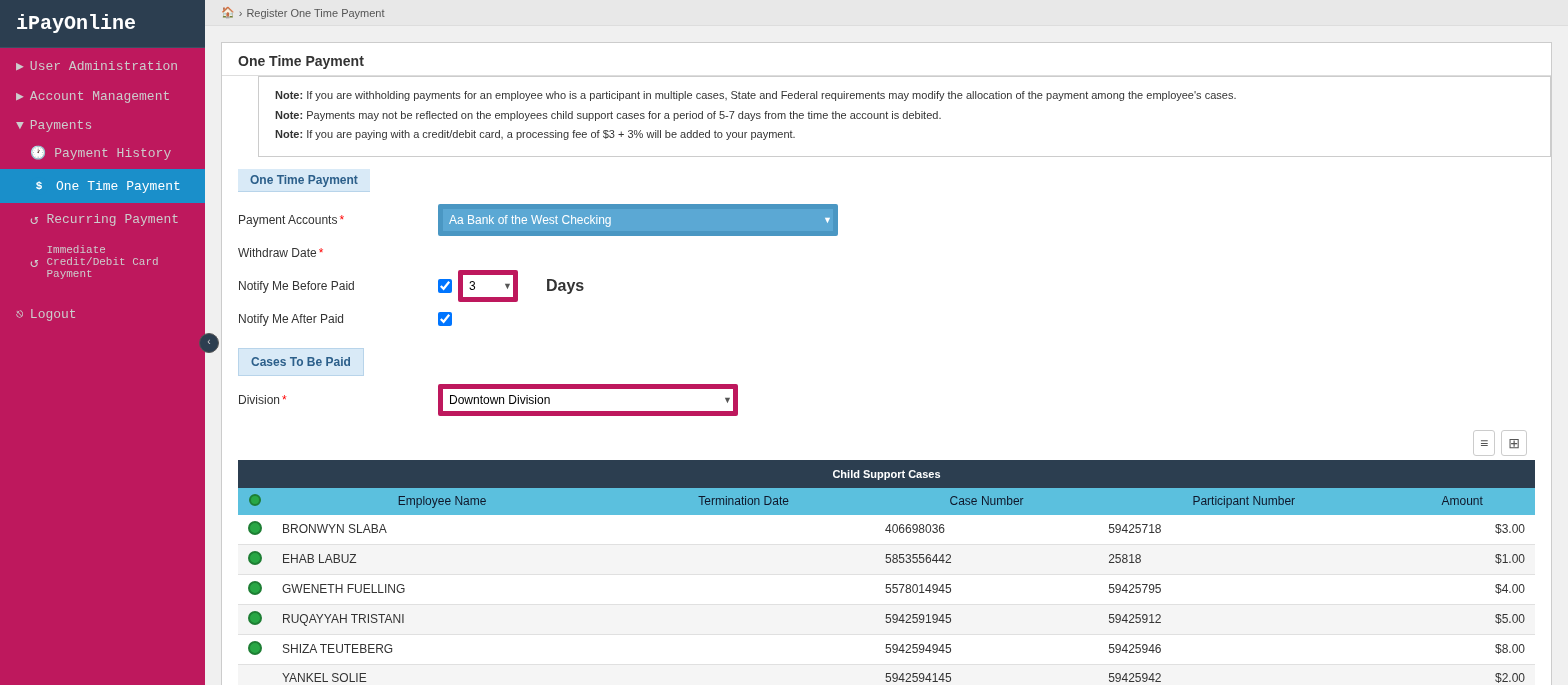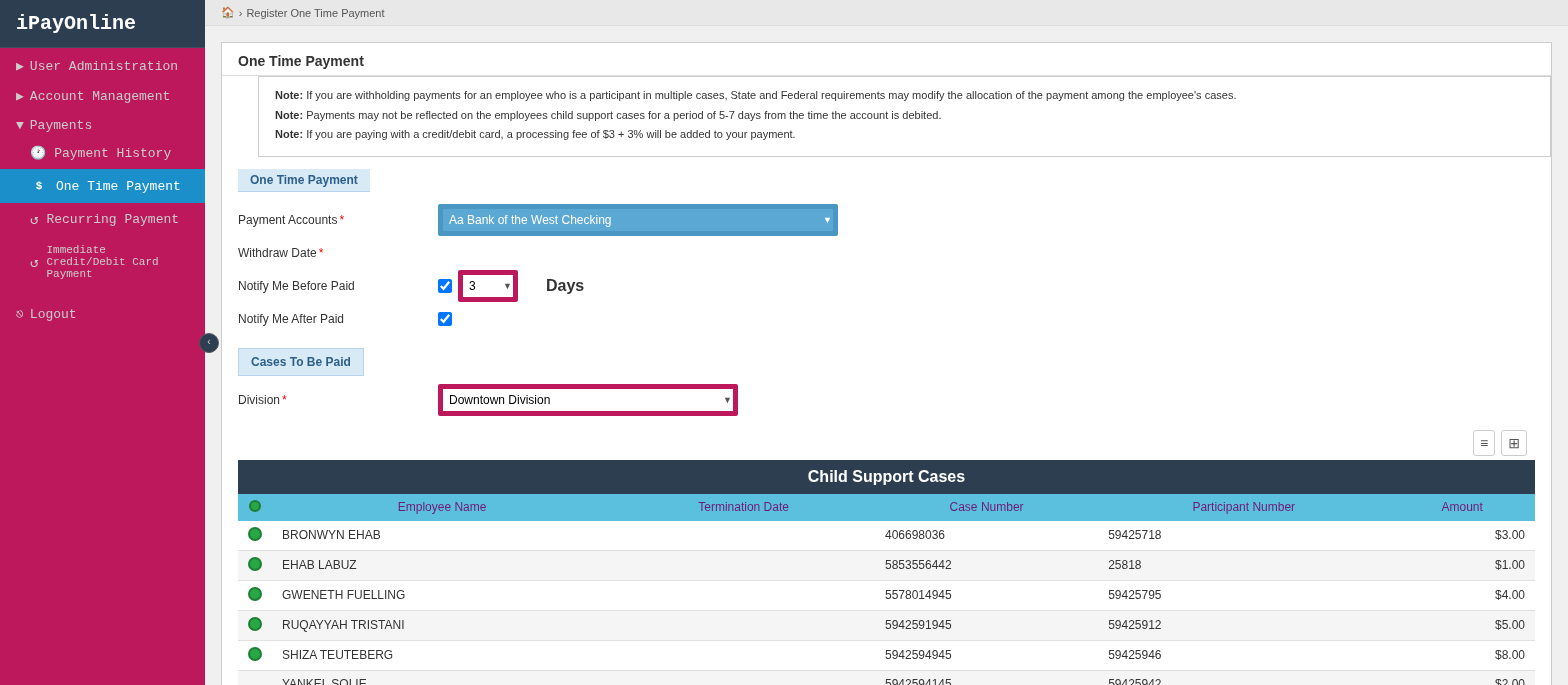--- a/index.html
+++ b/index.html
@@ -178,26 +178,26 @@
       border-collapse: collapse;
       font-size: 12px;
     }
     .data-table thead tr.header-dark {
       background: #2c3e50;
       color: #fff;
     }
     .data-table thead tr.header-dark th {
       padding: 8px 10px;
       font-weight: bold;
-      font-size: 16px;
+      font-size: 11px;
       border: none;
     }
     .data-table thead tr.header-blue {
       background: #5bc0de;
-      color: #701a75;
+      color: #0f172a;
       text-align: center;
     }
     .data-table thead tr.header-blue th {
       padding: 6px 10px;
       font-size: 12px;
       font-weight: normal;
       border: none;
     }
     .data-table tbody tr { border-bottom: 1px solid #e0e0e0; }
     .data-table tbody tr:nth-child(even) { background: #f5f5f5; }
@@ -382,21 +382,21 @@
               <th>Case Number</th>
               <th>Participant Number</th>
               <th>Amount</th>
             </tr>
           </thead>
           <tbody id="table1-body">
           <tr>
       <td class="circle-cell">
         <span class="green-circle"></span>
       </td>
-      <td>BRONWYN EHAB</td>
+      <td>BRONWYN SLABA</td>
       <td></td>
       <td>406698036</td>
       <td>59425718</td>
       <td class="amount">$3.00</td>
     </tr>
               <tr>
       <td class="circle-cell">
         <span class="green-circle"></span>
       </td>
       <td>EHAB LABUZ</td>

